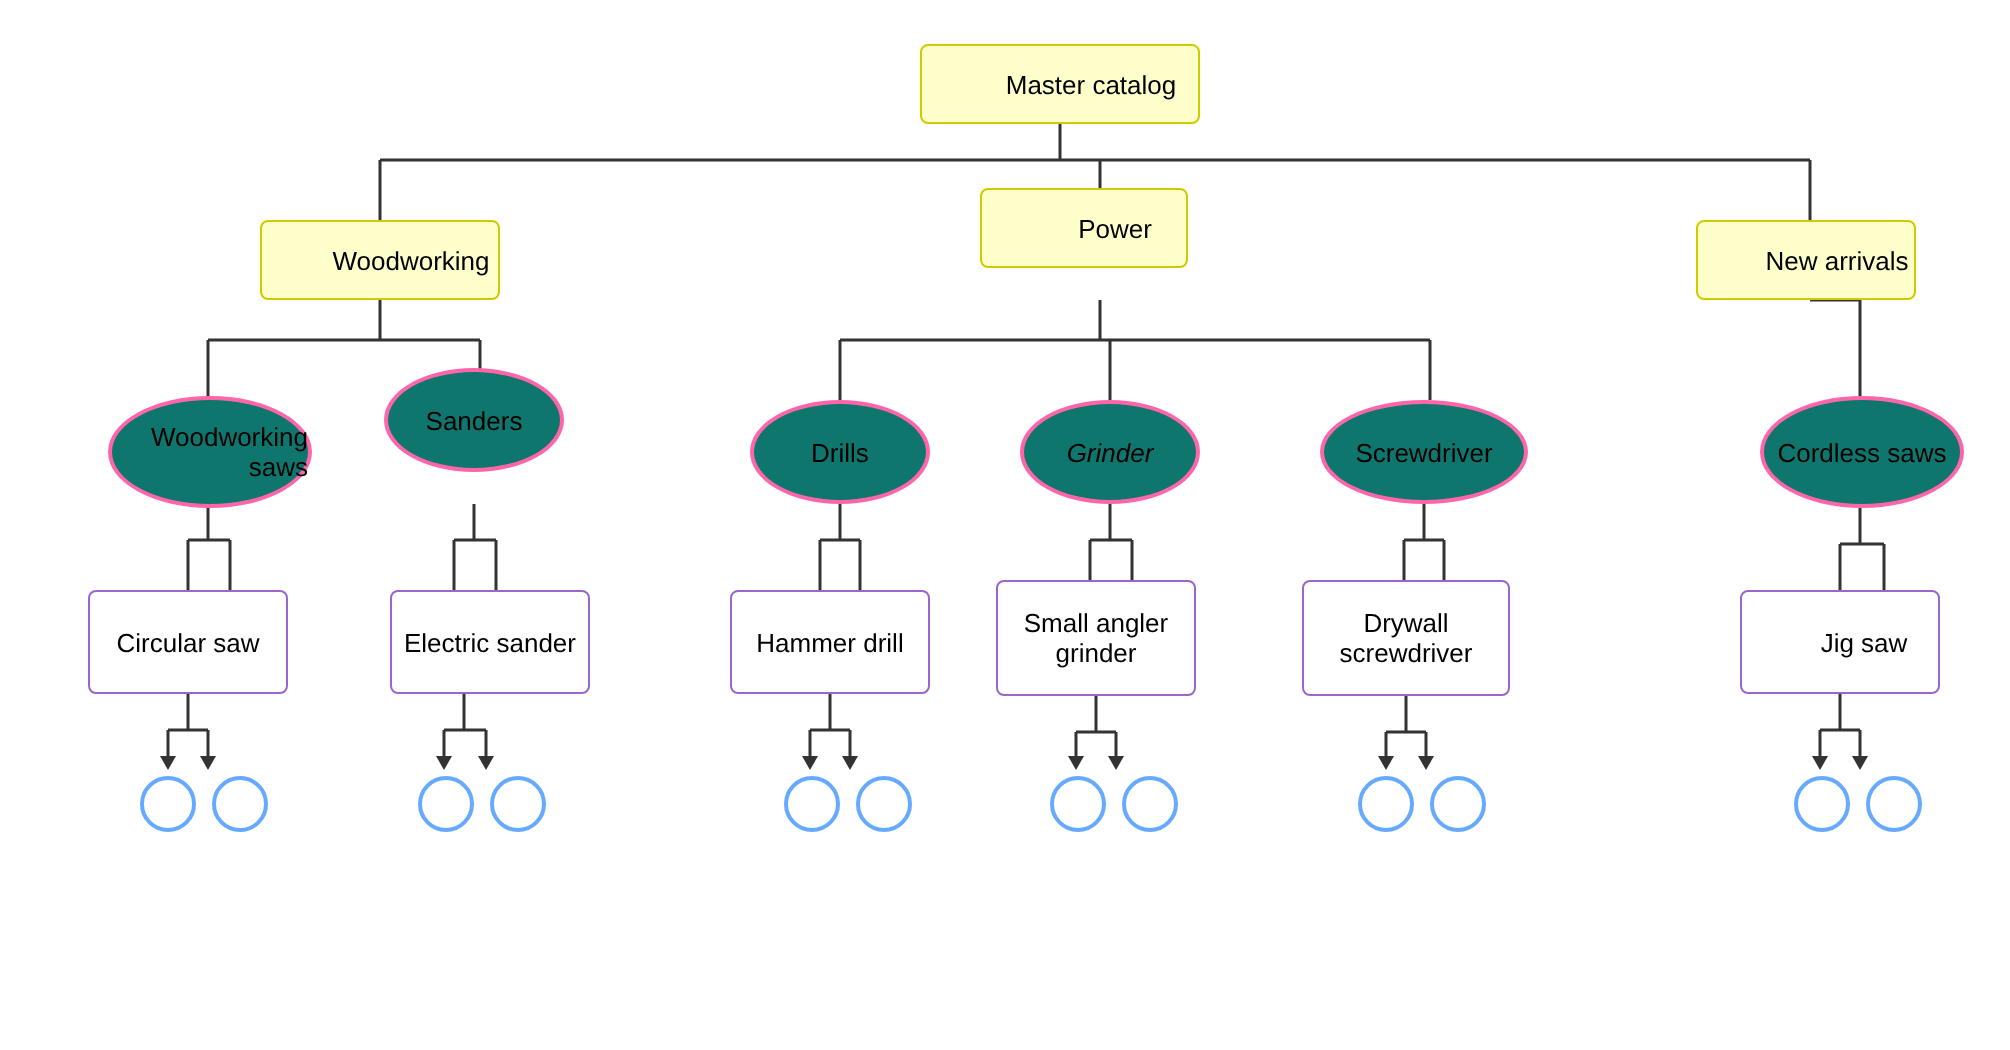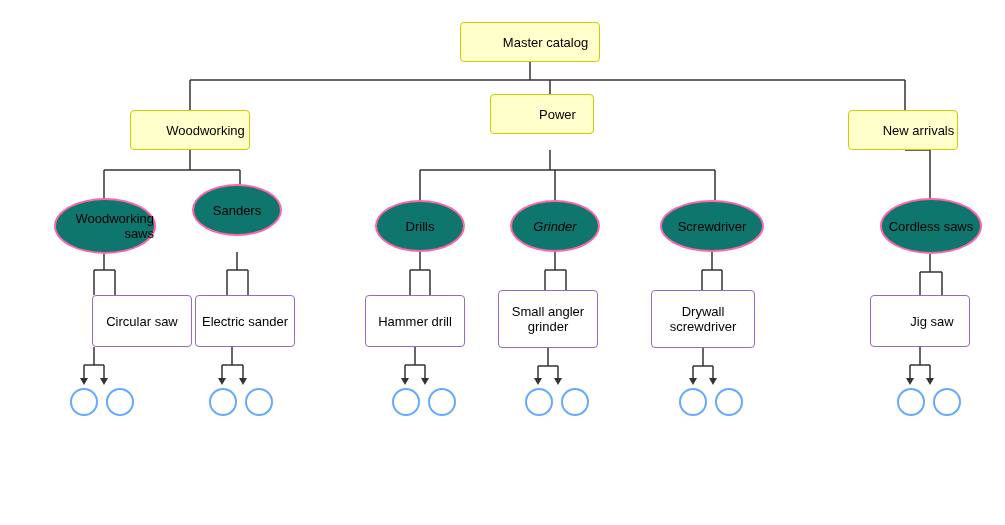--- a/index.html
+++ b/index.html
@@ -175,21 +175,21 @@
 <div class="node ellipse-pink" style="left:510px; top:200px; width:90px; height:52px;font-style:italic;">
   <span>Grinder</span>
 </div>
 <div class="node ellipse-pink" style="left:660px; top:200px; width:104px; height:52px;">
   <span>Screwdriver</span>
 </div>
 <div class="node ellipse-pink" style="left:880px; top:198px; width:102px; height:56px;">
   <span>Cordless saws</span>
 </div>
 
-<div class="node rect-purple" style="left:44px; top:295px; width:100px; height:52px;margin-left:48px;">
+<div class="node rect-purple" style="left:44px; top:295px; width:100px; height:52px;">
   <span>Circular saw</span>
 </div>
 <div class="node rect-purple" style="left:182px; top:295px; width:100px; height:52px;margin-left:13px;">
   <span>Electric sander</span>
 </div>
 <div class="node rect-purple" style="left:365px; top:295px; width:100px; height:52px;">
   <span>Hammer drill</span>
 </div>
 <div class="node rect-purple" style="left:498px; top:290px; width:100px; height:58px;">
   <span>Small angler grinder</span>

